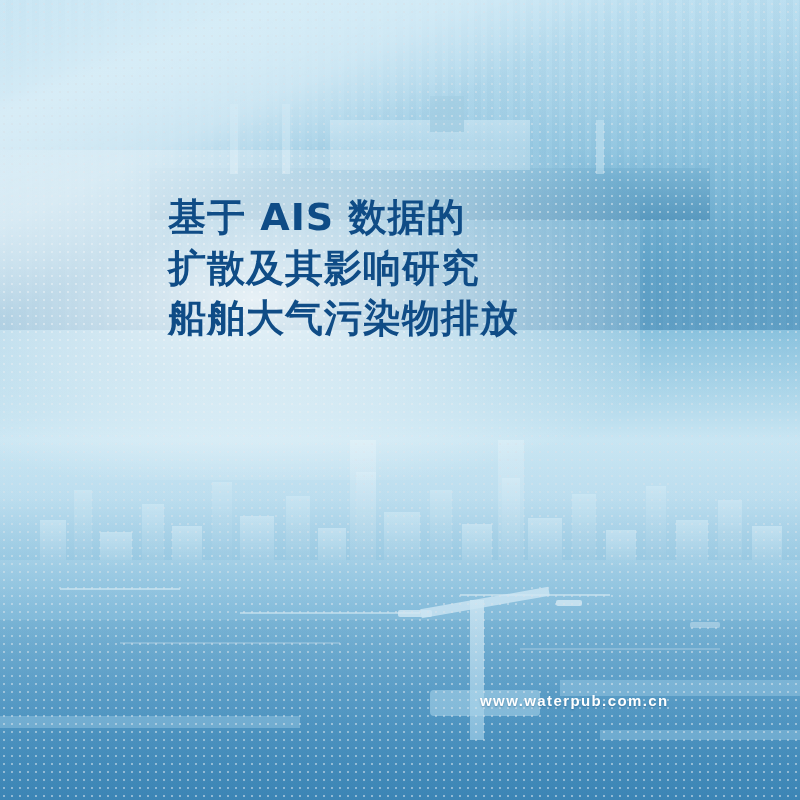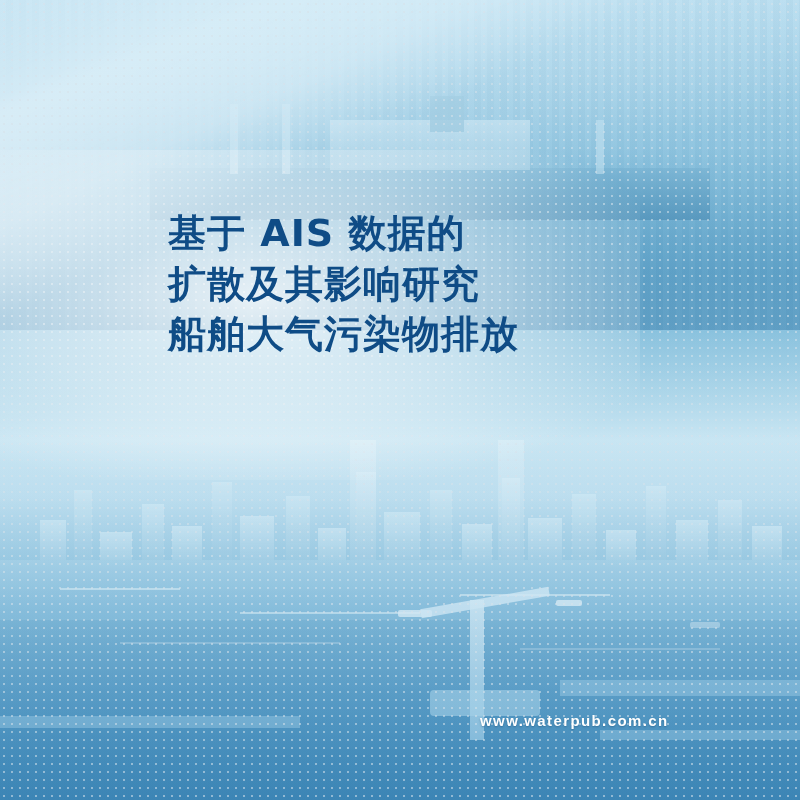--- a/index.html
+++ b/index.html
@@ -249,21 +249,21 @@
 
   
   .text-layer {
     position: absolute;
     inset: 0;
   }
 
   .title {
     position: absolute;
     left: 168px;
-    top: 208px;
+    top: 192px;
     width: 520px;
     color: #0f4c86;
     font-weight: bold;
     font-size: 38px;
     line-height: 1.33;
     letter-spacing: 1px;
     font-family: "DejaVu Sans", "Liberation Sans", sans-serif;
   }
   .title-line { display: block; white-space: nowrap; }
 
@@ -312,21 +312,21 @@
   .pub-name {
     color: #ffffff;
     font-weight: bold;
     font-size: 22px;
     letter-spacing: 1px;
     text-shadow: 0 1px 2px rgba(20,70,110,0.45);
     font-family: "DejaVu Sans", "Liberation Sans", sans-serif;
     white-space: nowrap;
   }
   .pub-url {
-    margin-top: 20px;
+    margin-top: 0;
     margin-left: 50px;
     color: #ffffff;
     font-weight: bold;
     font-size: 15px;
     letter-spacing: 1.4px;
     text-shadow: 0 1px 2px rgba(20,70,110,0.45);
     font-family: "Liberation Sans", sans-serif;
   }
 </style>
 </head>

